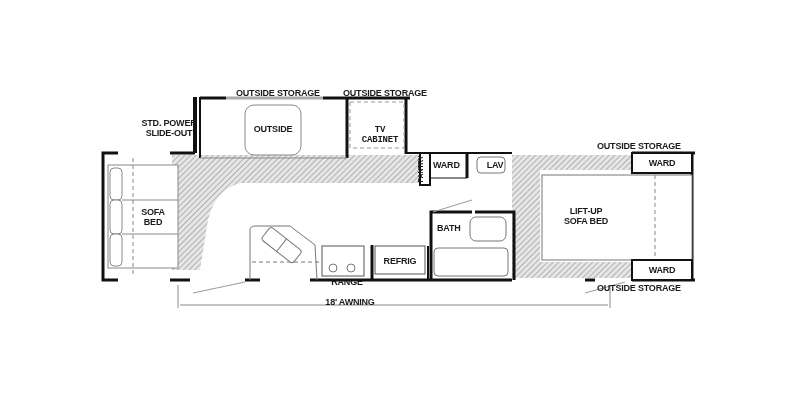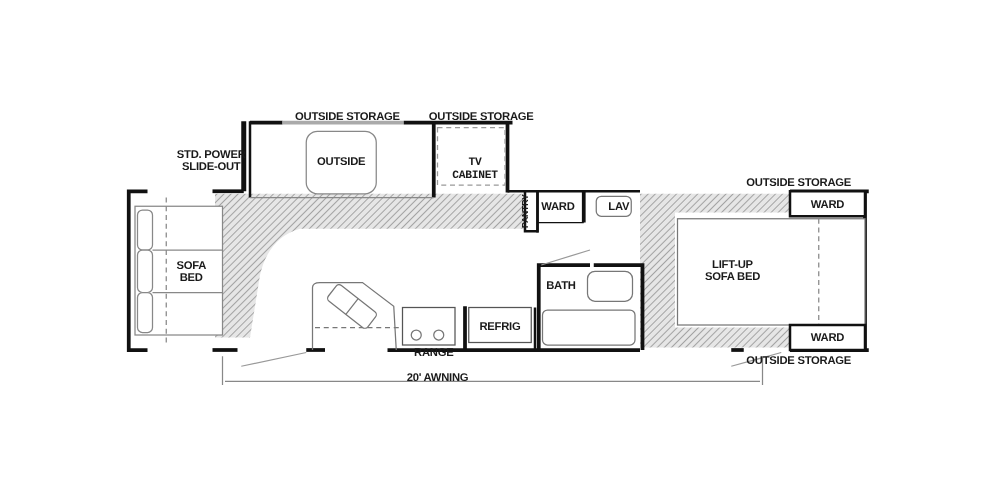--- a/index.html
+++ b/index.html
@@ -131,13 +131,13 @@
 </div>
 <div class="lbl" style="left:632px;top:265px;width:60px;">WARD</div>
 <div class="lbl" style="left:597px;top:283px;">OUTSIDE STORAGE</div>
 <div class="lbl" style="left:133px;top:207px;width:40px;">
   <div>SOFA</div>
   <div>BED</div>
 </div>
 <div class="lbl" style="left:437px;top:223px;">BATH</div>
 <div class="lbl" style="left:322px;top:249px;width:50px;margin-top:28px;">RANGE</div>
 <div class="lbl" style="left:375px;top:256px;width:50px;">REFRIG</div>
-<div class="lbl" style="left:310px;top:297px;width:80px;">20' AWNING</div>
+<div class="lbl" style="left:310px;top:297px;width:80px;">18' AWNING</div>
 
 </body></html>

